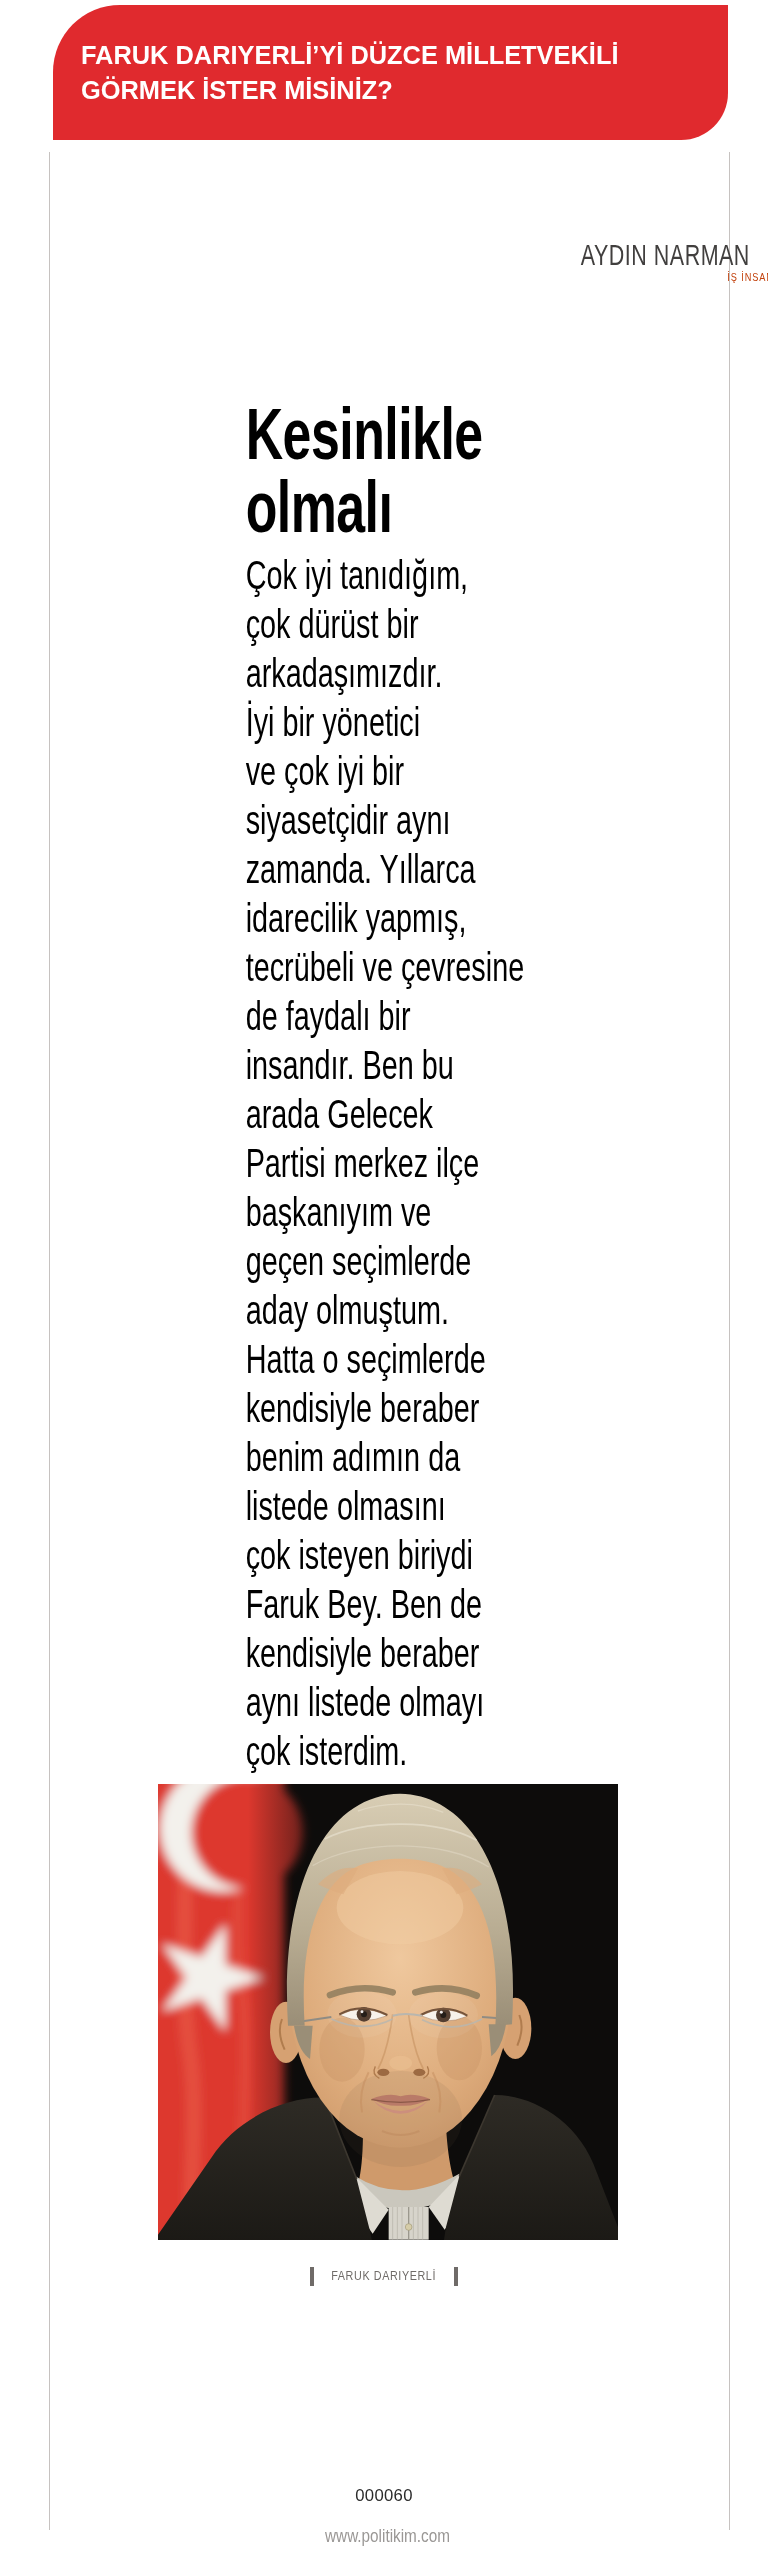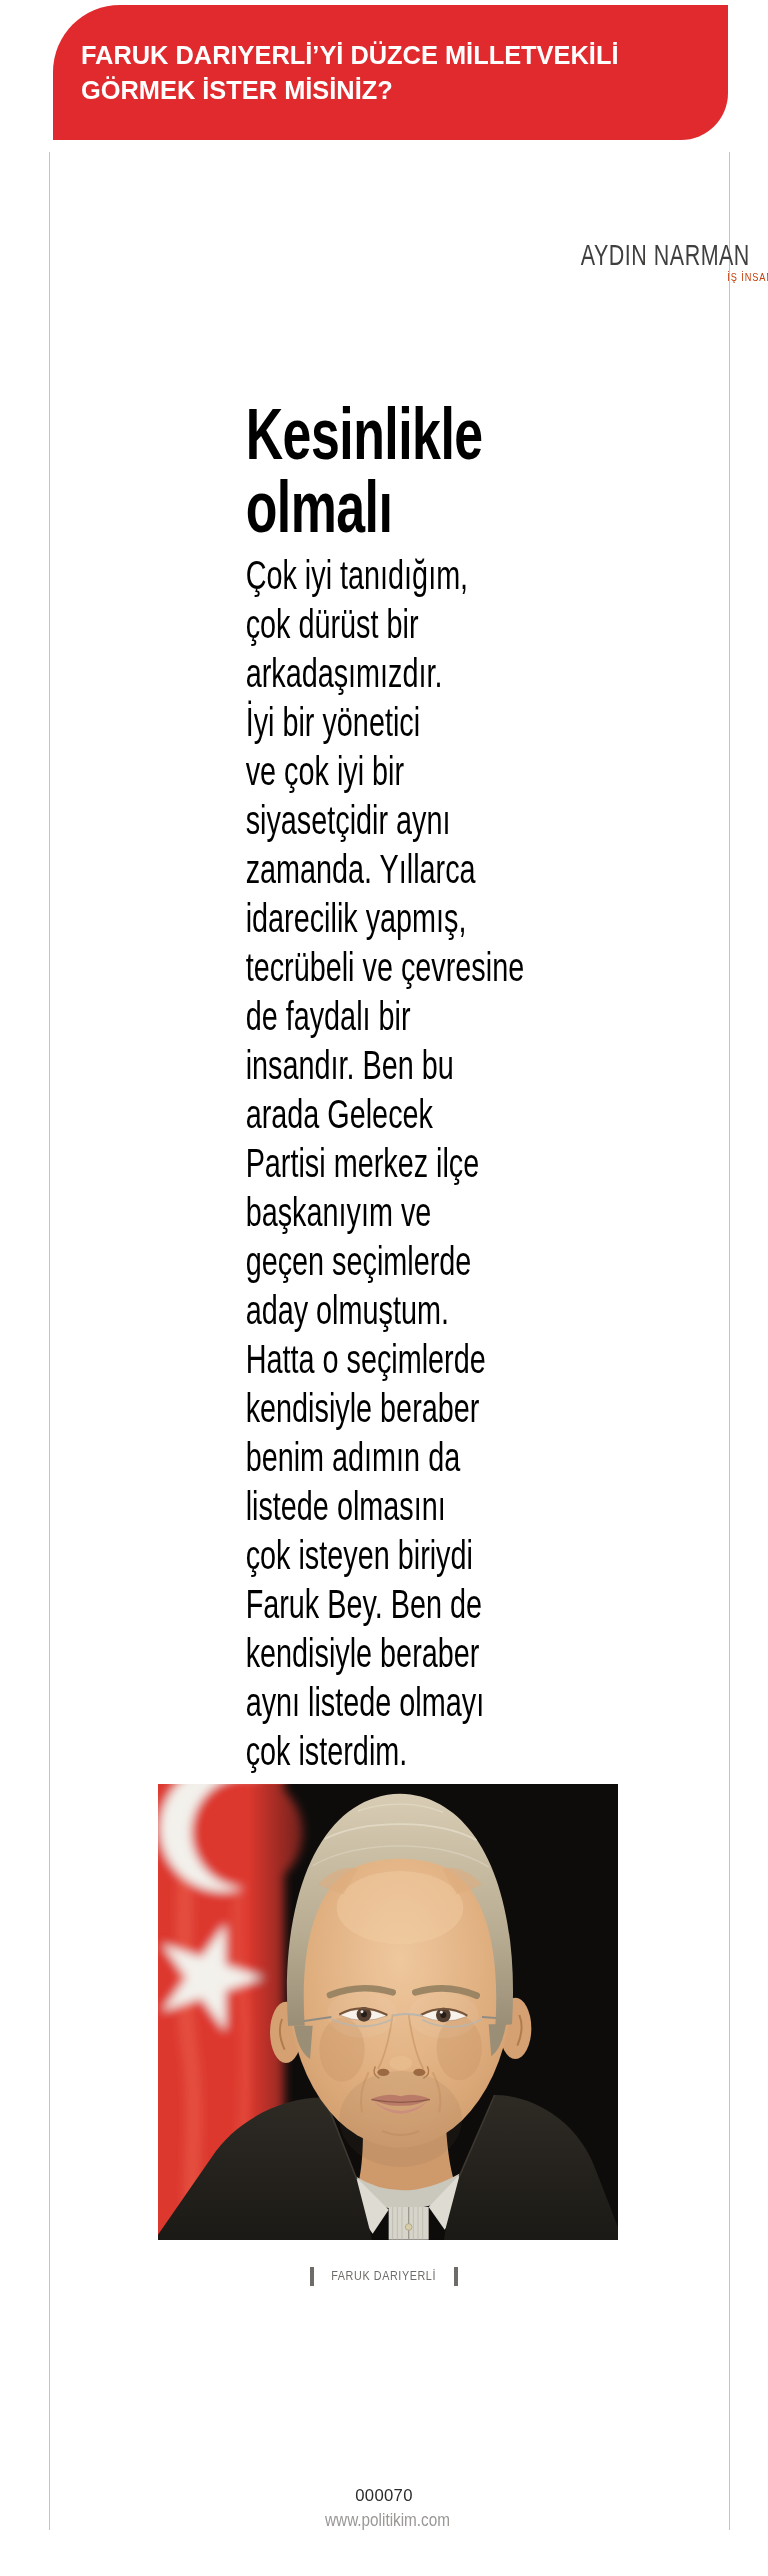--- a/index.html
+++ b/index.html
@@ -61,21 +61,21 @@
   }
   .caption-bar{width:4px;height:18.7px;background:#6f6b68;}
   .caption-text{
     font-size:12.7px;letter-spacing:0.7px;color:#6f6b68;
     display:inline-block;transform:scaleX(0.85);transform-origin:center center;
   }
   
   .footer{position:absolute;top:2486px;left:0;width:100%;text-align:center;}
   .footer-code{font-size:16.7px;color:#2b2b2b;letter-spacing:0.3px;}
   .footer-site{
-    margin-top:4px;font-size:18px;color:#9a9795;padding-left:7px;
+    margin-top:20px;font-size:18px;color:#9a9795;padding-left:7px;
   }
   .footer-site span{display:inline-block;transform:scaleX(0.85);transform-origin:center top;}
 </style>
 </head>
 <body>
 
 <div class="banner">
   <div class="banner-title">FARUK DARIYERLİ’Yİ DÜZCE MİLLETVEKİLİ
 GÖRMEK İSTER MİSİNİZ?</div>
 </div>
@@ -244,16 +244,16 @@
   </svg>
 </div>
 
 <div class="caption">
   <div class="caption-bar"></div>
   <div class="caption-text">FARUK DARIYERLİ</div>
   <div class="caption-bar"></div>
 </div>
 
 <div class="footer">
-  <div class="footer-code">000070</div>
+  <div class="footer-code">000060</div>
   <div class="footer-site"><span>www.politikim.com</span></div>
 </div>
 
 
 </body></html>

